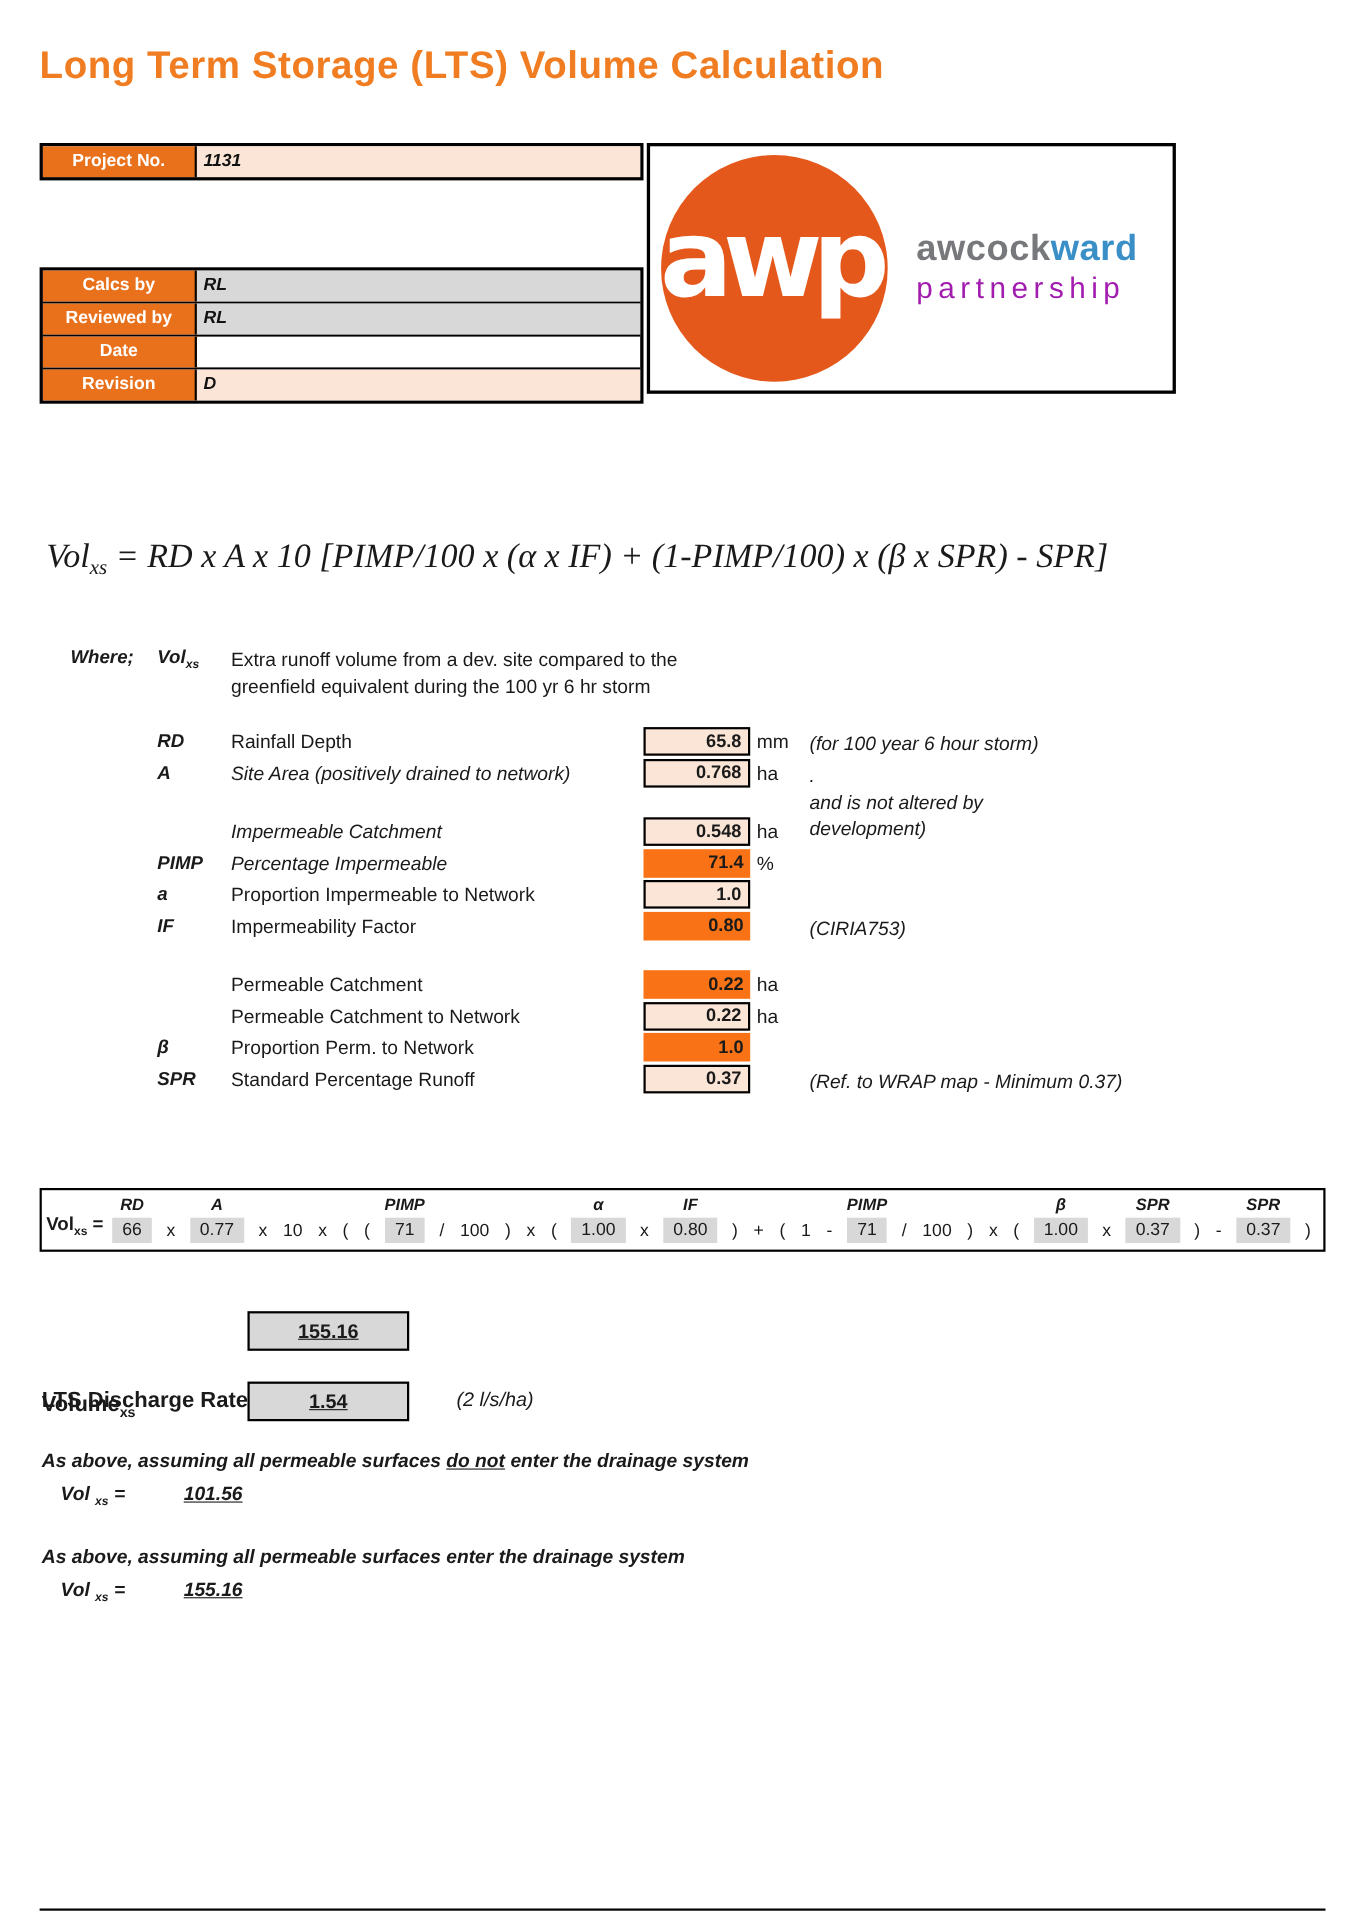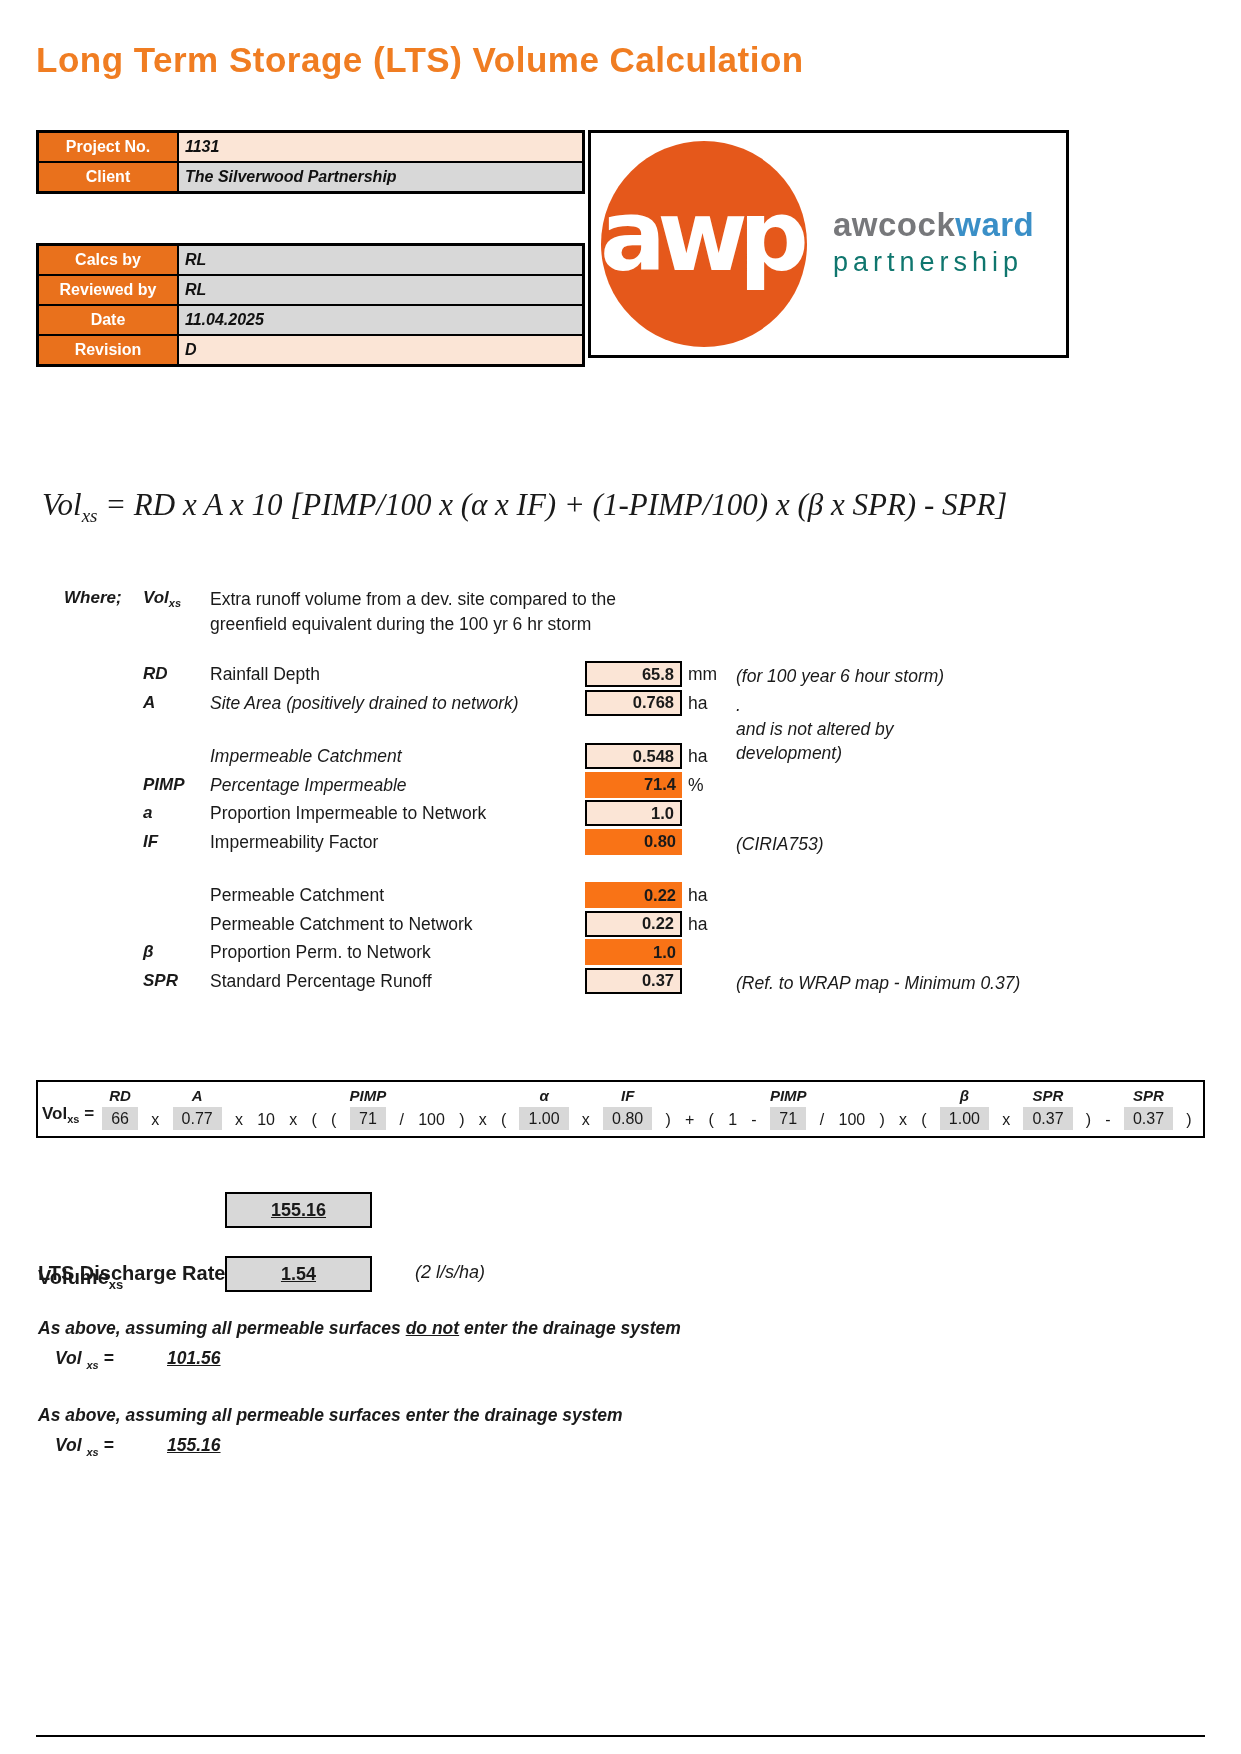--- a/index.html
+++ b/index.html
@@ -20,21 +20,21 @@
   .info-value.val-input{background:#FBE5D6;}
 
   
   .logo-box{position:absolute;left:588px;top:130px;width:481px;height:228px;border:3px solid #000;box-sizing:border-box;background:#fff;}
   .logo-circle{position:absolute;left:10px;top:8px;width:206px;height:206px;border-radius:50%;background:#E5581B;display:flex;align-items:center;justify-content:center;}
   .logo-monogram{color:#fff;font-size:98px;font-weight:bold;letter-spacing:-9px;transform:translate(-4px,-8px);font-family:"DejaVu Sans", sans-serif;}
   .logo-text{position:absolute;left:242px;top:74px;}
   .logo-name{font-size:33px;font-weight:bold;letter-spacing:.5px;line-height:36px;}
   .logo-name .lg-gray{color:#77787B;}
   .logo-name .lg-blue{color:#3A8FC7;}
-  .logo-sub{font-size:27px;color:#0f766e;letter-spacing:5px;margin-top:4px;}
+  .logo-sub{font-size:27px;color:#a21caf;letter-spacing:5px;margin-top:4px;}
 
   
   .method{position:absolute;left:37px;top:415px;margin:0;font-size:20px;font-weight:bold;}
   .equation{position:absolute;left:42px;top:487px;font-family:"Liberation Serif", serif;font-style:italic;font-size:31px;white-space:nowrap;}
   .equation sub{font-size:19px;}
 
   
   .where{position:absolute;left:36px;top:585px;width:1185px;font-size:17.5px;}
   .where-heading{position:absolute;left:2px;top:3px;font-weight:bold;font-style:italic;font-size:17px;margin-left:26px;}
   .where-def-sym{position:absolute;left:107px;top:3px;font-weight:bold;font-style:italic;font-size:17px;}
@@ -94,39 +94,34 @@
 
   <h1 class="title">Long Term Storage (LTS) Volume Calculation</h1>
 
   <div class="info-table" id="project-table">
   <div class="info-row">
     <div class="info-label">Project No.</div>
     <div class="info-value val-input">1131</div>
   </div>
 
 
-  <div class="info-row">
-    <div class="info-label">Client</div>
-    <div class="info-value">The Silverwood Partnership</div>
-  </div>
 </div>
   <div class="info-table" id="calcs-table">
   <div class="info-row">
     <div class="info-label">Calcs by</div>
     <div class="info-value">RL</div>
   </div>
 
   <div class="info-row">
     <div class="info-label">Reviewed by</div>
     <div class="info-value">RL</div>
   </div>
 
   <div class="info-row">
     <div class="info-label">Date</div>
-    <div class="info-value">11.04.2025</div>
   </div>
 
   <div class="info-row">
     <div class="info-label">Revision</div>
     <div class="info-value val-input">D</div>
   </div>
 </div>
 
   <div class="logo-box">
     <div class="logo-circle">

